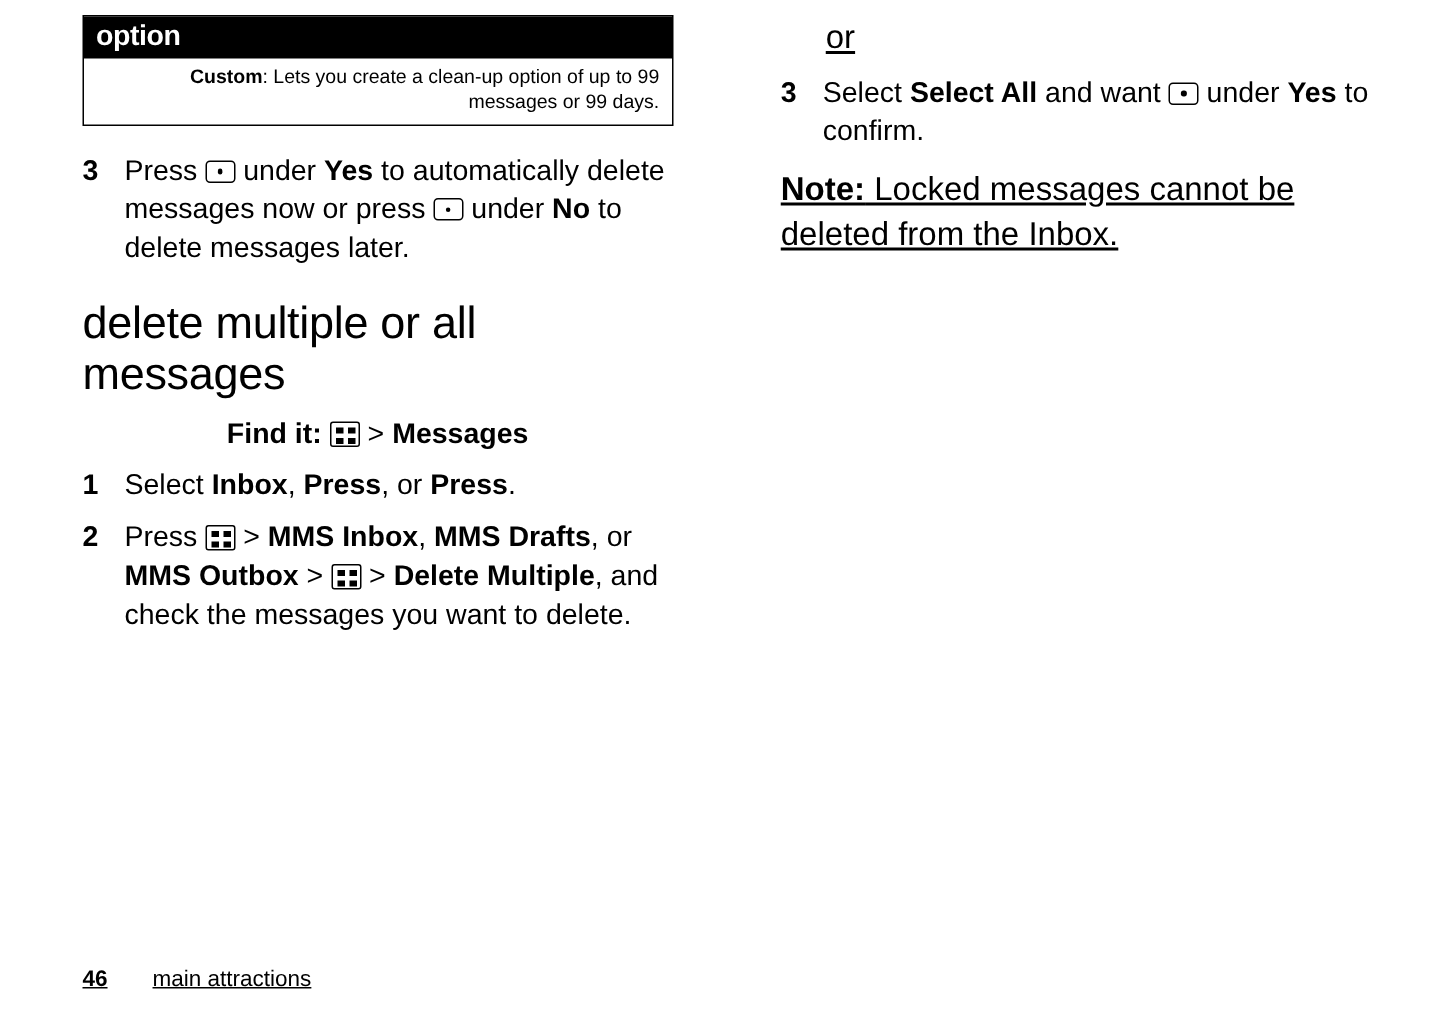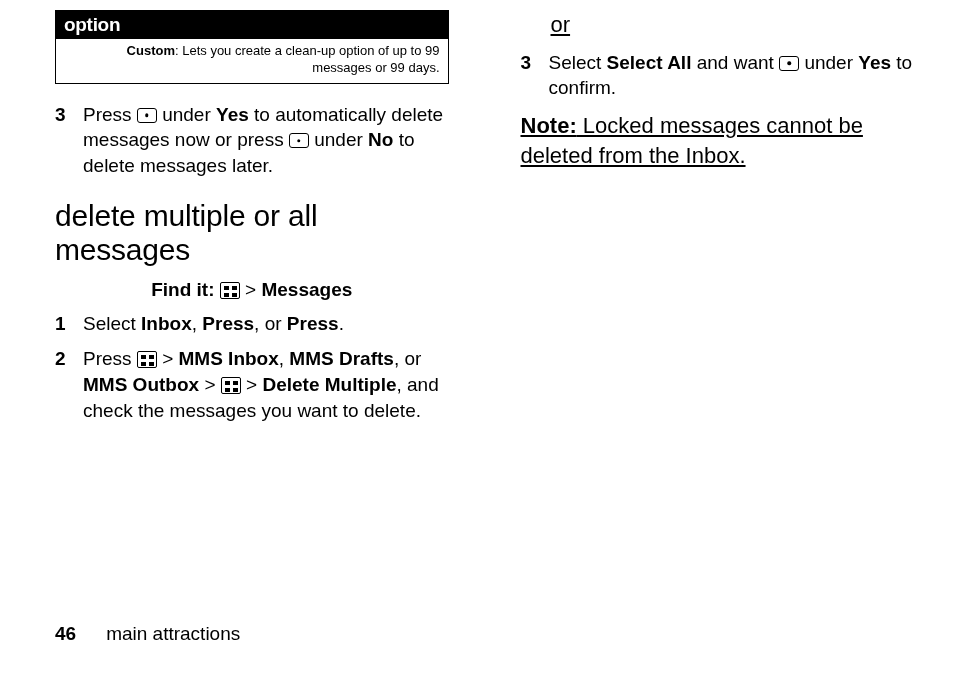--- a/index.html
+++ b/index.html
@@ -103,22 +103,23 @@
     position: relative;
     background:
       linear-gradient(#000,#000) 3px 3px/5px 4px no-repeat,
       linear-gradient(#000,#000) 11px 3px/5px 4px no-repeat,
       linear-gradient(#000,#000) 3px 10px/5px 4px no-repeat,
       linear-gradient(#000,#000) 11px 10px/5px 4px no-repeat;
   }
   .footer {
     position: absolute;
     left: 55px;
-    bottom: 32px;
-    font-size: 19px;
+    bottom: 16px;
+    font-size: 15px;
+    text-decoration: underline;
   }
   .footer .pg { font-weight: bold; margin-right: 30px; }
 </style>
 </head>
 <body>
 
 <div class="page">
 
   <div class="col">
 

